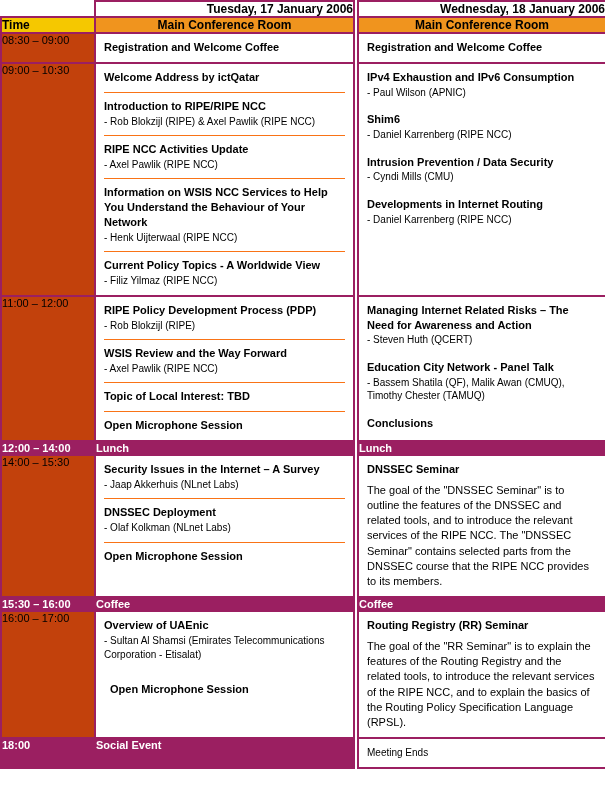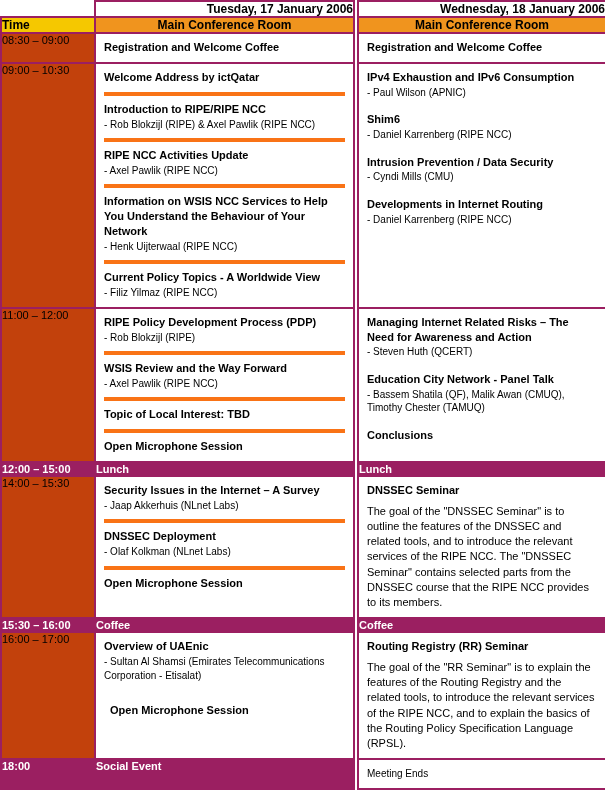--- a/index.html
+++ b/index.html
@@ -90,21 +90,21 @@
     padding: 6px 8px;
     font-size: 11px;
   }
 
   
   .sess {
     padding: 6px 8px 7px 14px;
     position: relative;
   }
   .sess + .sess {
-    border-top: 4px solid #f97316;
+    border-top: 1px solid #f97316;
     margin: 0 8px;
     padding-left: 0;
     padding-right: 0;
   }
   .sess.plain {
     border-top: none;
     margin: 0;
     padding-left: 8px;
     padding-right: 8px;
   }
@@ -240,21 +240,21 @@
           <div class="title">Education City Network - Panel Talk</div>
           <div class="speaker">- Bassem Shatila (QF), Malik Awan (CMUQ), Timothy Chester (TAMUQ)</div>
         </div>
         <div class="sess plain indent">
           <div class="title">Conclusions</div>
         </div>
       </td>
     </tr>
 
     <tr>
-      <td class="break-time">12:00 – 15:00</td>
+      <td class="break-time">12:00 – 14:00</td>
       <td class="break-body">Lunch</td>
       <td class="gapcell"></td>
       <td class="break-body">Lunch</td>
     </tr>
 
     <tr>
       <td class="timecell">14:00 – 15:30</td>
       <td class="bodycell">
         <div class="sess plain">
           <div class="title">Security Issues in the Internet – A Survey</div>

